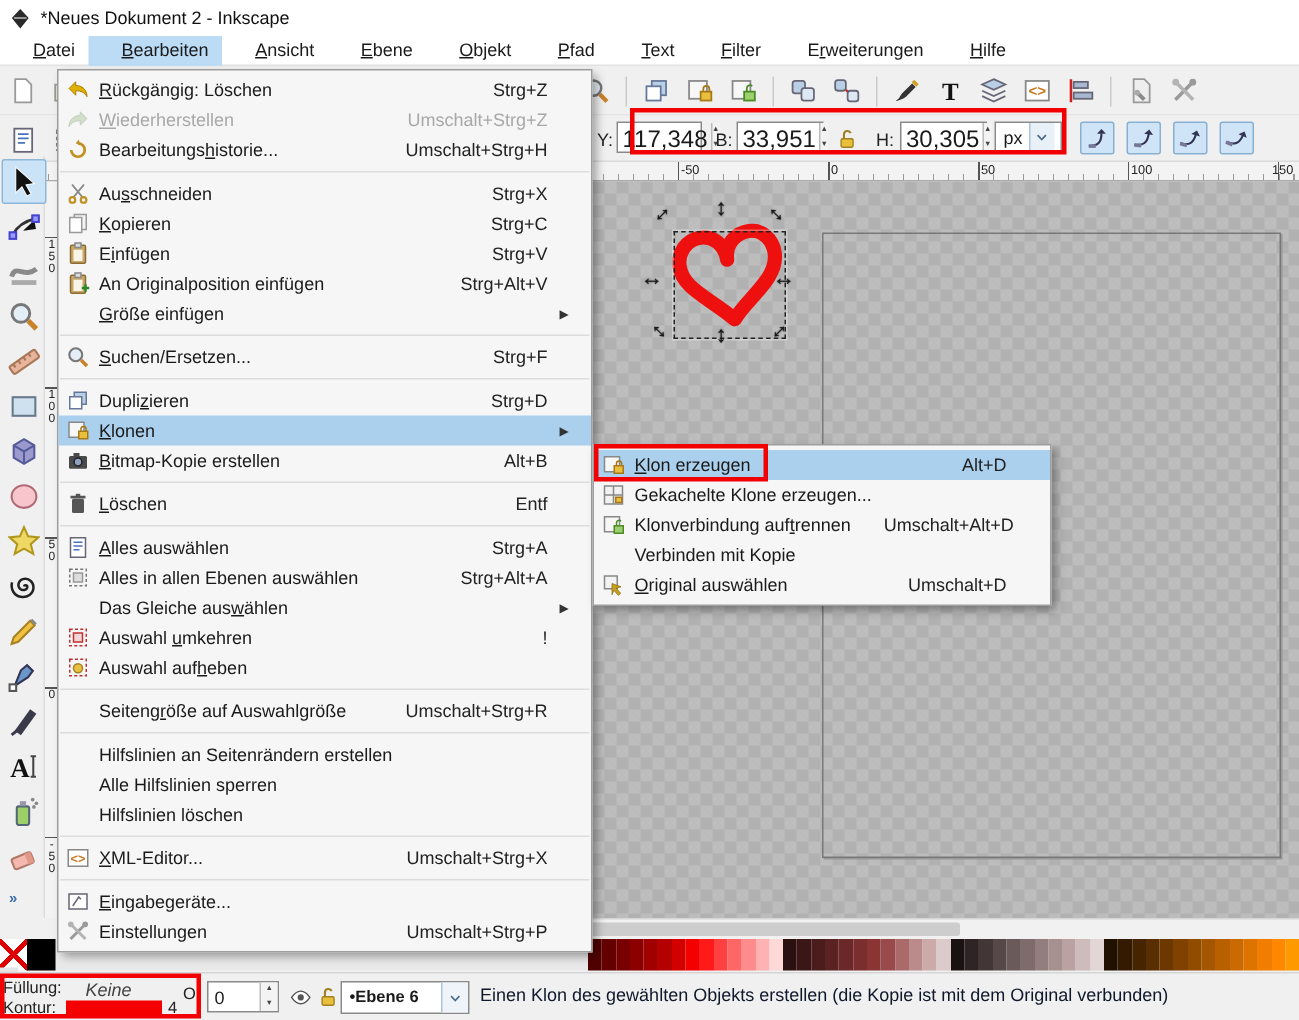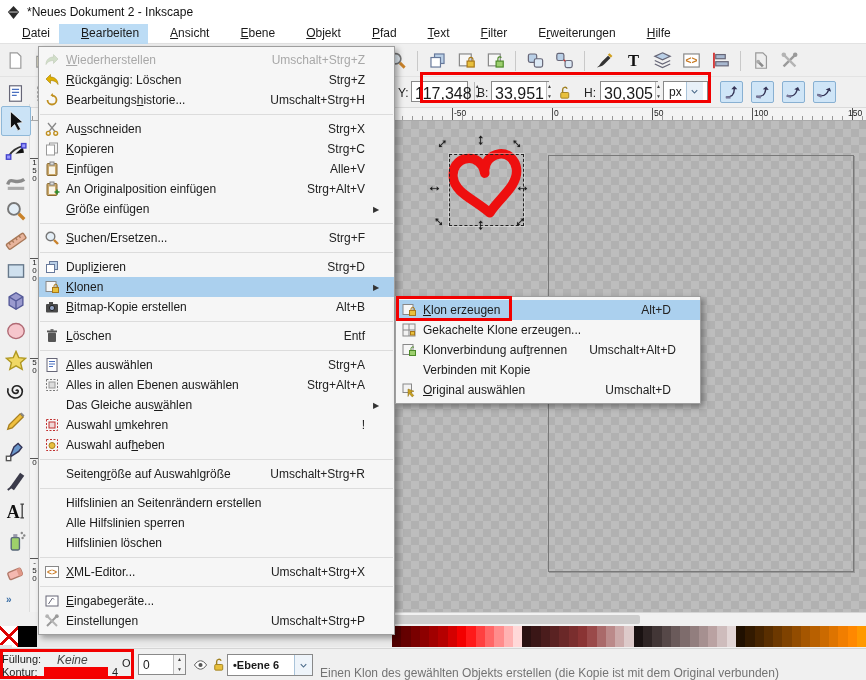--- a/index.html
+++ b/index.html
@@ -61,21 +61,21 @@
   .statusbar{position:absolute;left:0;top:648px;width:866px;height:32px;background:#f0f0f0;border-top:1px solid #d5d5d5;box-sizing:border-box;}
   .sb-lab{position:absolute;font-size:11px;color:#222;}
   .sb-keine{position:absolute;font-style:italic;font-size:12px;color:#444;}
   .sb-swatch{position:absolute;left:44px;top:18px;width:64px;height:11px;background:#f50000;}
   .sb-spin{position:absolute;left:138px;top:5px;width:48px;height:21px;background:#fff;border:1px solid #898989;display:flex;box-sizing:border-box;}
   .sb-spin .val{flex:1;padding:3px 0 0 4px;}
   .sb-ic{position:absolute;top:8px;width:15px;height:15px;}
   .layerdd{position:absolute;left:227px;top:5px;width:86px;height:22px;background:#fff;border:1px solid #898989;display:flex;box-sizing:border-box;}
   .layerdd .val{flex:1;font-size:11px;font-weight:bold;padding:4px 0 0 5px;white-space:nowrap;}
   .layerdd .dbtn{width:17px;background:#eef4fa;border-left:1px solid #aac4da;display:flex;align-items:center;justify-content:center;}
-  .sb-msg{position:absolute;left:320px;top:17px;font-size:12px;color:#737373;white-space:nowrap;}
+  .sb-msg{position:absolute;left:320px;top:7px;font-size:12px;color:#0f172a;white-space:nowrap;}
   
   .toolbox{position:absolute;left:0;top:104px;width:30px;height:508px;background:#f0f0f0;border-right:1px solid #ddd;box-sizing:border-box;}
   .tool{position:absolute;left:1px;width:28px;height:28px;display:flex;align-items:center;justify-content:center;border:1px solid transparent;border-radius:2px;}
   .tool svg{width:22px;height:22px;}
   .tool.sel{background:#cbe3f6;border-color:#8fb8d8;}
   .tool-more{position:absolute;left:6px;font-size:10px;color:#3a6ea5;font-weight:bold;}
   
   .menu{position:absolute;background:#f6f6f6;border:1px solid #9e9e9e;box-shadow:3px 3px 6px rgba(0,0,0,.35);padding:3px 0;box-sizing:border-box;z-index:40;}
   #edit-menu{left:38px;top:46px;width:357px;}
   #clone-submenu{left:395px;top:296px;width:306px;z-index:45;}
@@ -709,43 +709,43 @@
       <span class="dbtn">
           <svg width="11" height="11">
             <use href="#sym-chevron-down"></use>
           </svg>
         </span>
     </div>
     <span class="sb-msg">Einen Klon des gewählten Objekts erstellen (die Kopie ist mit dem Original verbunden)</span>
   </div>
 
   <div class="menu" id="edit-menu">
+      <div class="mi">
+    <span class="mi-ic">
+          <svg>
+            <use href="#sym-undo"></use>
+          </svg>
+        </span>
+    <span class="mi-label"><u>R</u>ückgängig: Löschen</span>
+    <span class="mi-short">Strg+Z</span>
+    <span class="mi-sub"></span>
+  </div>
       <div class="mi dis">
     <span class="mi-ic">
           <svg>
             <use href="#sym-redo"></use>
           </svg>
         </span>
     <span class="mi-label"><u>W</u>iederherstellen</span>
     <span class="mi-short">Umschalt+Strg+Z</span>
     <span class="mi-sub"></span>
   </div>
       <div class="mi">
     <span class="mi-ic">
           <svg>
-            <use href="#sym-undo"></use>
-          </svg>
-        </span>
-    <span class="mi-label"><u>R</u>ückgängig: Löschen</span>
-    <span class="mi-short">Strg+Z</span>
-    <span class="mi-sub"></span>
-  </div>
-      <div class="mi">
-    <span class="mi-ic">
-          <svg>
             <use href="#sym-history"></use>
           </svg>
         </span>
     <span class="mi-label">Bearbeitungs<u>h</u>istorie...</span>
     <span class="mi-short">Umschalt+Strg+H</span>
     <span class="mi-sub"></span>
   </div>
       <div class="msep"></div>
       <div class="mi">
     <span class="mi-ic">
@@ -767,21 +767,21 @@
     <span class="mi-short">Strg+C</span>
     <span class="mi-sub"></span>
   </div>
       <div class="mi">
     <span class="mi-ic">
           <svg>
             <use href="#sym-paste"></use>
           </svg>
         </span>
     <span class="mi-label">E<u>i</u>nfügen</span>
-    <span class="mi-short">Alle+V</span>
+    <span class="mi-short">Strg+V</span>
     <span class="mi-sub"></span>
   </div>
       <div class="mi">
     <span class="mi-ic">
           <svg>
             <use href="#sym-paste-in-place"></use>
           </svg>
         </span>
     <span class="mi-label">An Originalposition einfügen</span>
     <span class="mi-short">Strg+Alt+V</span>

